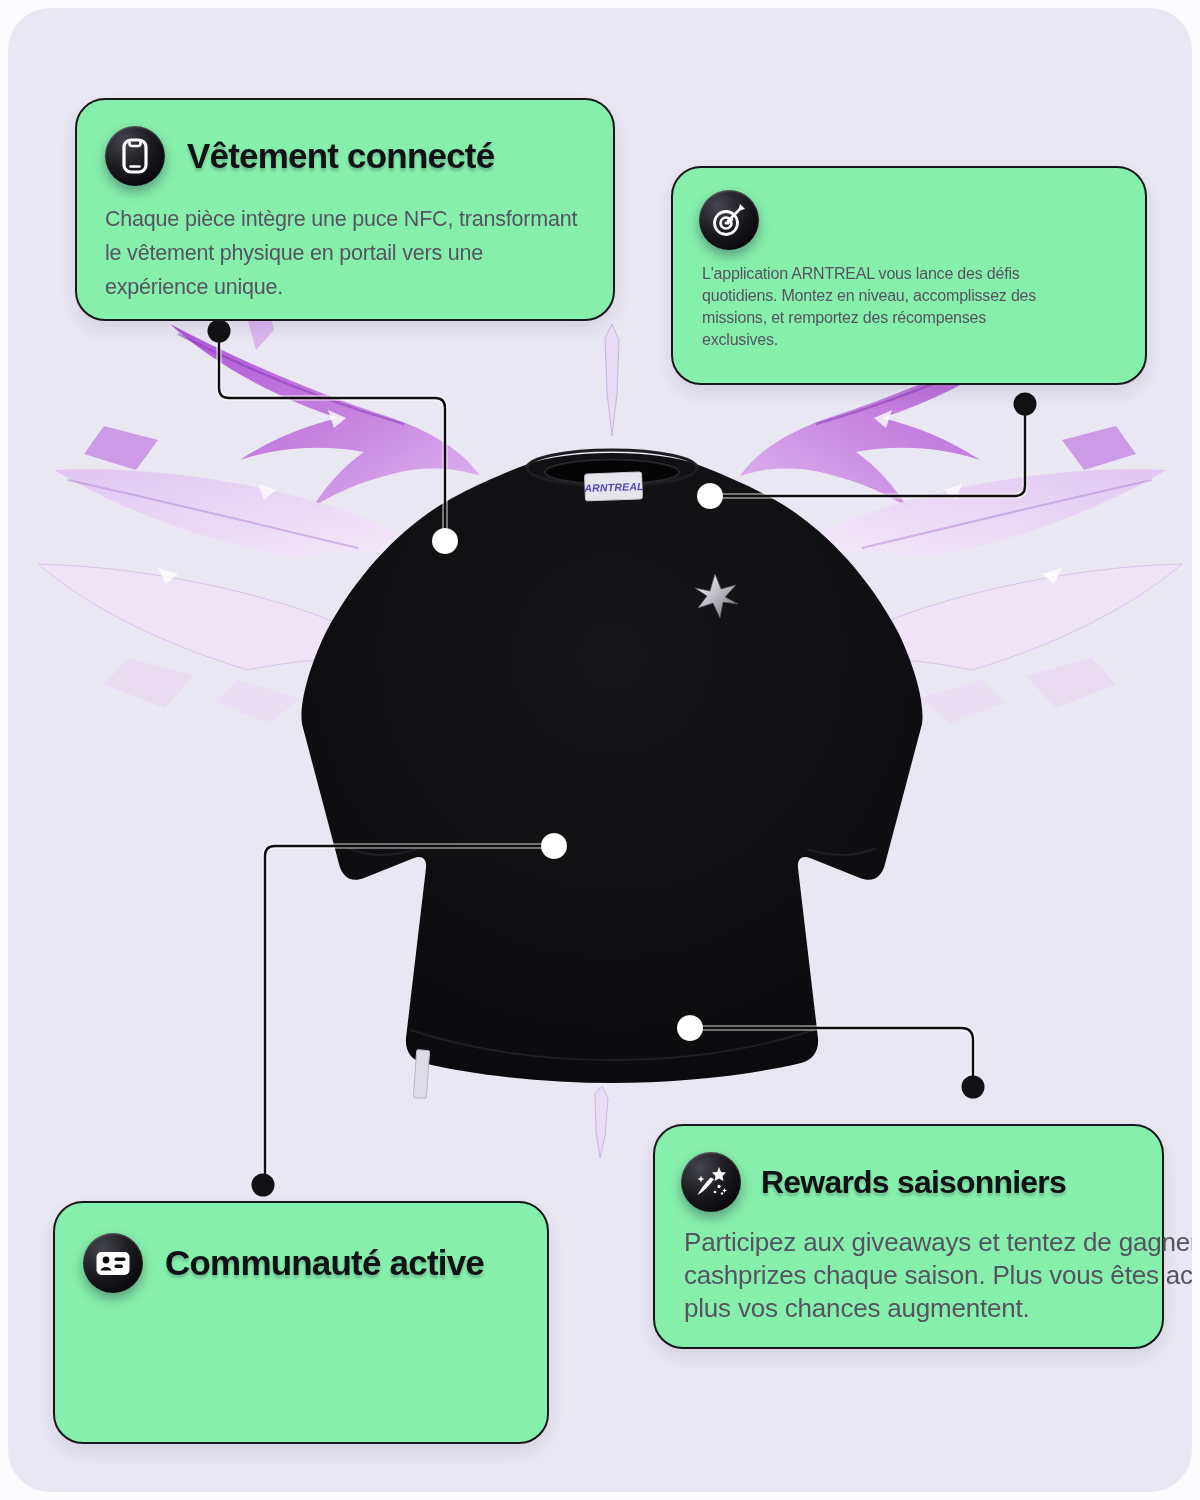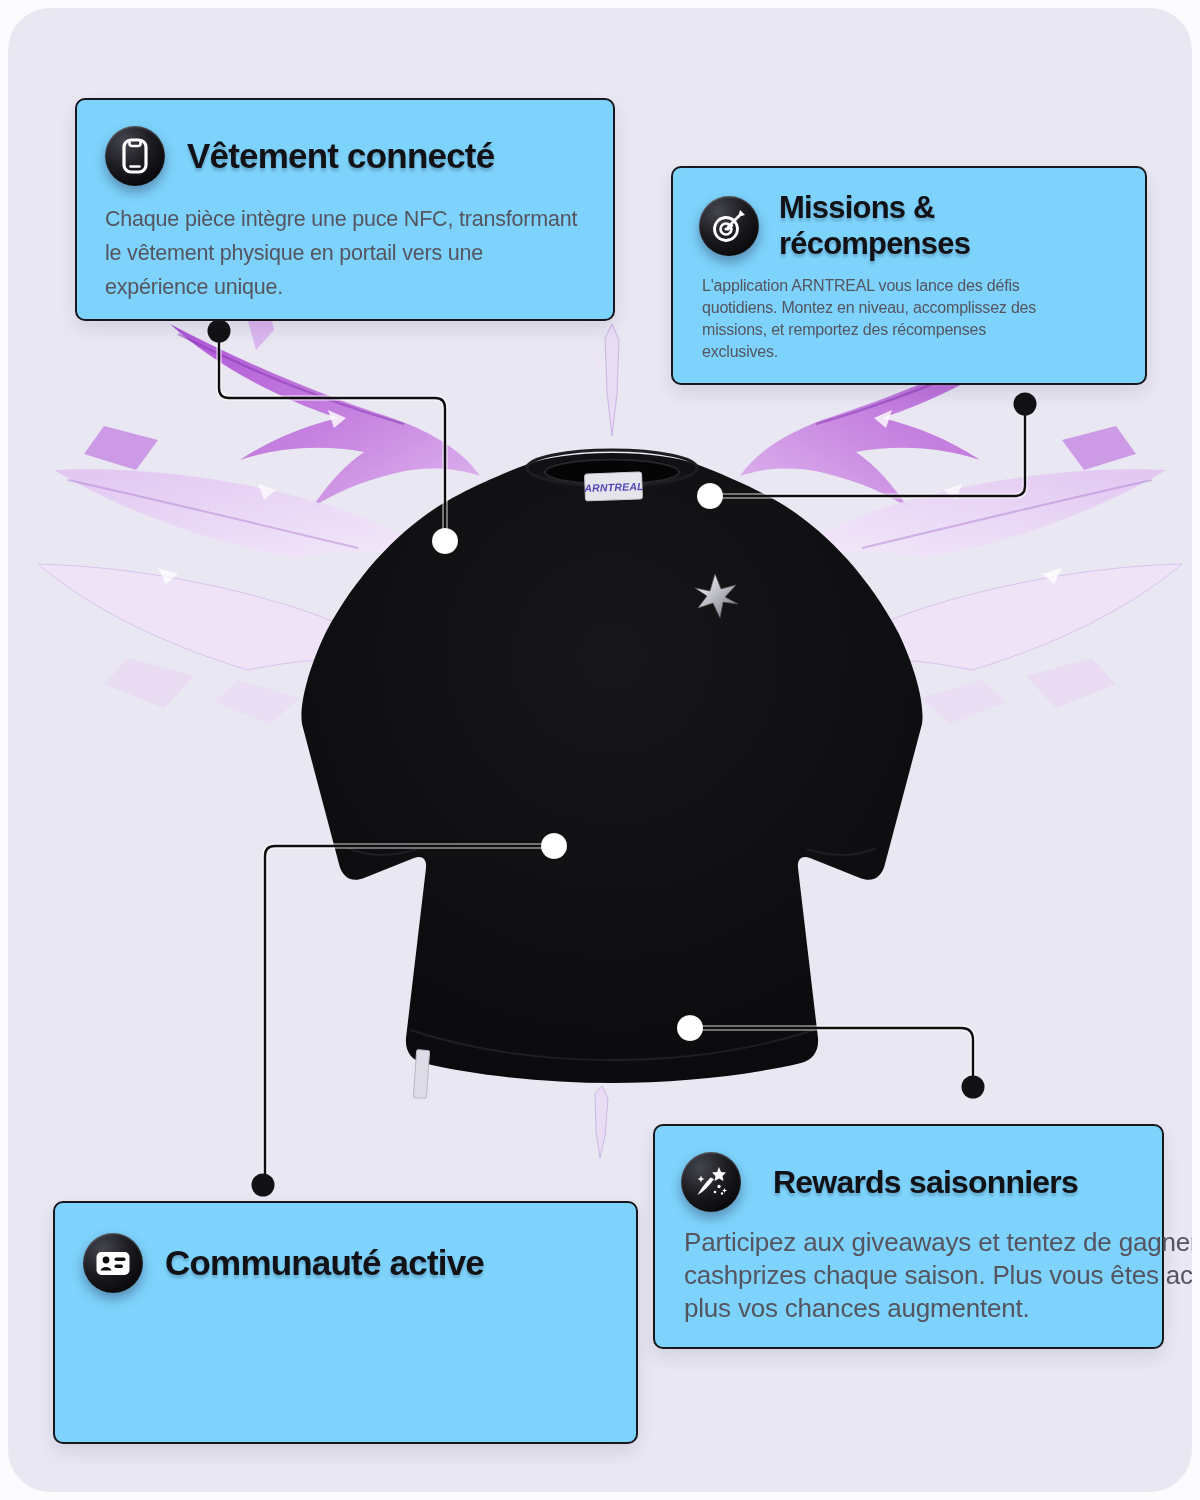--- a/index.html
+++ b/index.html
@@ -10,23 +10,23 @@
     overflow:hidden;
   }
   .stage{
     position:absolute;left:8px;top:8px;right:8px;bottom:8px;
     background:#e9e7f2;border-radius:42px;overflow:hidden;
   }
   .layer{position:absolute;left:0;top:0;width:1200px;height:1500px;pointer-events:none;}
   
   .card{
     position:absolute;
-    background:#7dd3fc;
+    background:#86efac;
     border:2px solid #17171c;
-    border-radius:10px;
+    border-radius:30px;
     box-shadow:0 8px 18px rgba(40,30,80,.10);
     box-sizing:border-box;
   }
   .card-head{display:flex;align-items:center;}
   .icon-wrap{
     width:60px;height:60px;border-radius:50%;flex:0 0 60px;
     background:radial-gradient(circle at 32% 26%, #45454e 0%, #1b1b20 45%, #0b0b0e 75%);
     box-shadow:0 6px 12px rgba(20,15,45,.35), inset 0 1px 2px rgba(255,255,255,.28);
     display:flex;align-items:center;justify-content:center;
   }
@@ -44,27 +44,27 @@
   #card-connected{left:67px;top:90px;width:540px;height:223px;padding:26px 28px;}
   #card-connected .card-head{gap:22px;margin-bottom:16px;}
   #card-connected h2{font-size:35px;}
   #card-connected p{font-size:21.5px;line-height:34px;}
 
   #card-missions{left:663px;top:158px;width:476px;height:219px;padding:22px 26px;}
   #card-missions .card-head{gap:20px;margin-bottom:13px;}
   #card-missions h2{font-size:31px;}
   #card-missions p{font-size:16px;line-height:22px;margin-left:3px;}
 
-  #card-community{left:45px;top:1193px;width:585px;height:243px;padding:30px 28px;}
+  #card-community{left:45px;top:1193px;width:496px;height:243px;padding:30px 28px;}
   #card-community .card-head{gap:22px;margin-bottom:20px;}
   #card-community h2{font-size:35px;}
   #card-community p{font-size:21.5px;line-height:35px;margin-left:4px;}
 
   #card-rewards{left:645px;top:1116px;width:511px;height:225px;padding:26px 26px;}
-  #card-rewards .card-head{gap:32px;margin-bottom:14px;}
+  #card-rewards .card-head{gap:20px;margin-bottom:14px;}
   #card-rewards h2{font-size:32px;}
   #card-rewards p{font-size:26px;line-height:33px;margin-left:3px;}
 </style>
 </head>
 <body>
 
 <div class="stage">
 
   <svg class="layer" viewBox="0 0 1200 1500" aria-hidden="true">
     <defs>
@@ -210,21 +210,20 @@
       <div class="icon-wrap">
         <svg width="38" height="38" viewBox="0 0 38 38">
           <circle cx="16" cy="22" r="11.5" fill="none" stroke="#ffffff" stroke-width="2.8"></circle>
           <circle cx="16" cy="22" r="5.5" fill="none" stroke="#ffffff" stroke-width="2.6"></circle>
           <circle cx="16" cy="22" r="1.6" fill="#ffffff"></circle>
           <line x1="31" y1="7" x2="18" y2="20" stroke="#ffffff" stroke-width="2.8" stroke-linecap="round"></line>
           <path d="M30 3 L35 8 L31 9 L29 7 Z" fill="#ffffff"></path>
           <path d="M16 22 L21.5 16.5 L23.5 18.5 L18 24 Z" fill="#ffffff"></path>
         </svg>
       </div>
-      <h2>Missions &amp; récompenses</h2>
     </div>
     <p>L'application ARNTREAL vous lance des défis
 quotidiens. Montez en niveau, accomplissez des
 missions, et remportez des récompenses
 exclusives.</p>
   </div>
 
   <div class="card" id="card-community">
     <div class="card-head">
       <div class="icon-wrap">

